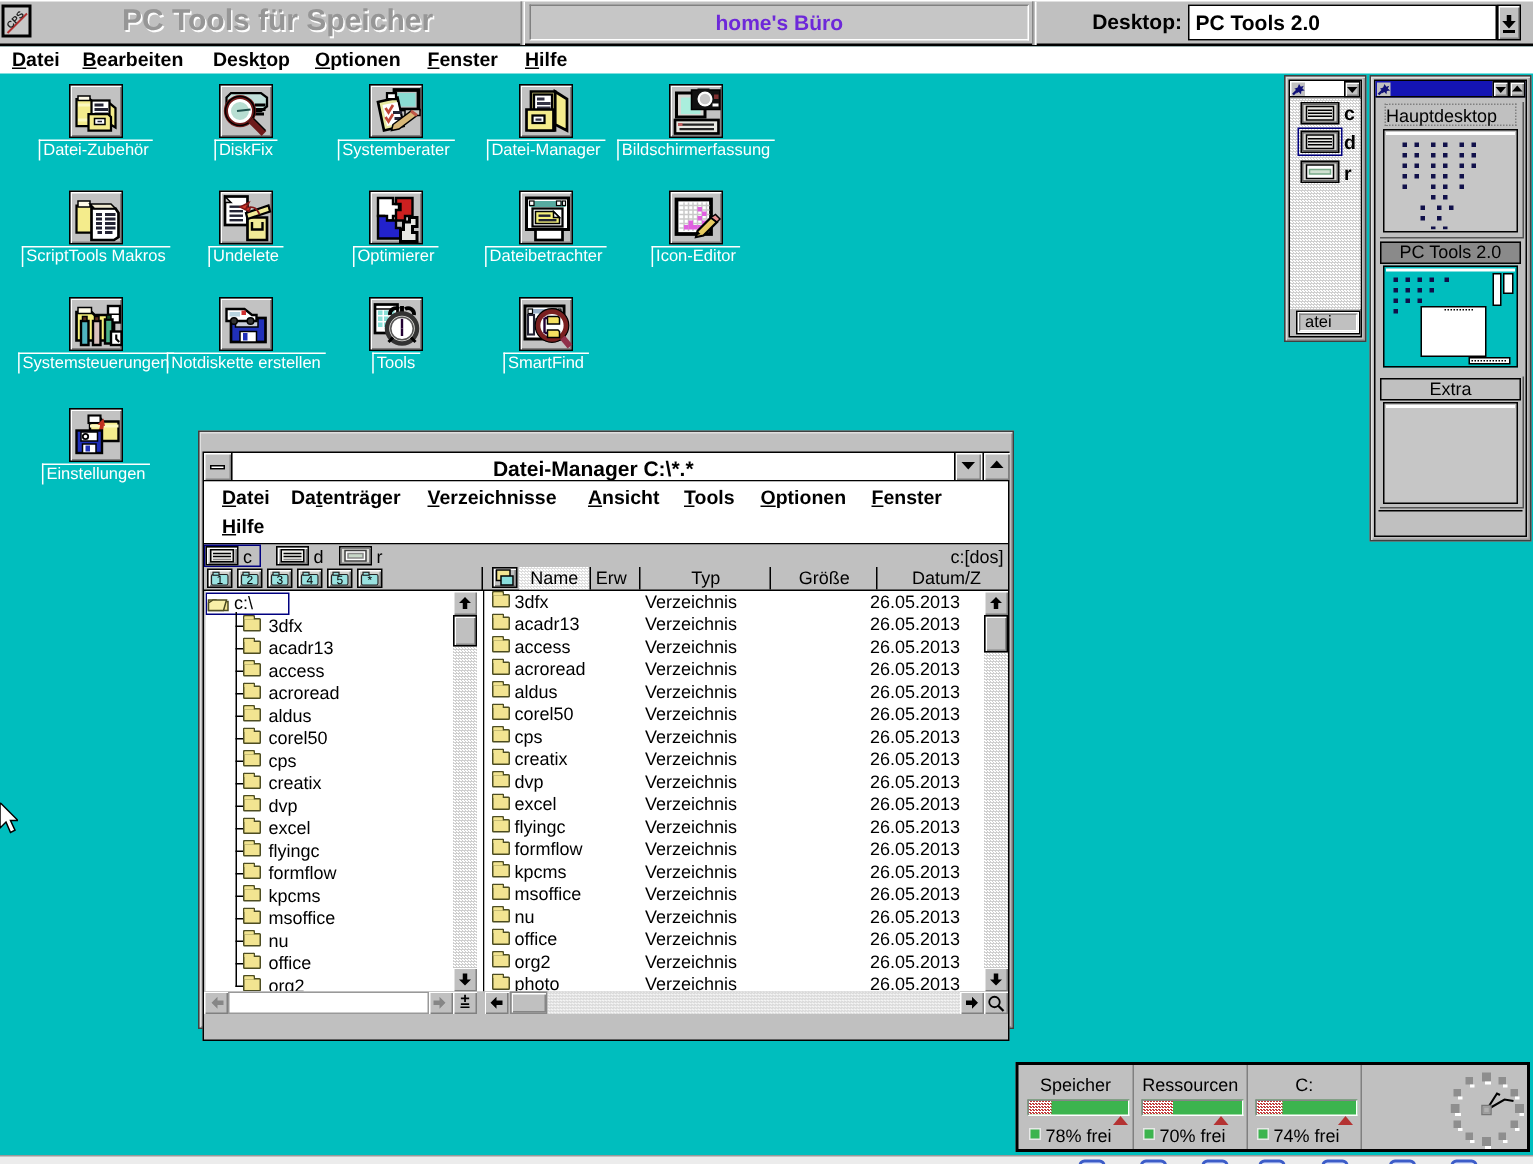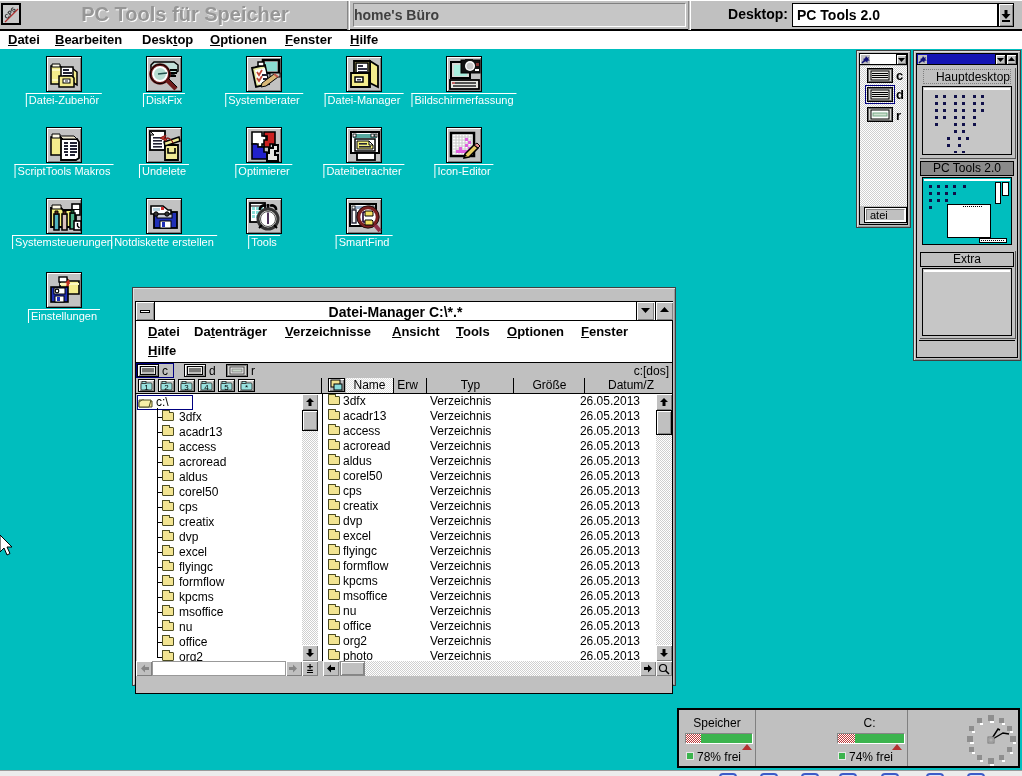--- a/index.html
+++ b/index.html
@@ -9,21 +9,21 @@
 .rdither{background-image:conic-gradient(#c03838 25%,#fff 0 50%,#c03838 0 75%,#fff 0);background-size:2px 2px}
 .wdither{background-image:conic-gradient(#fff 25%,#dedede 0 50%,#fff 0 75%,#dedede 0);background-size:2px 2px}
 .btn{background:#c0c0c0;border:1px solid #000;box-shadow:inset 1px 1px 0 #fff,inset -1px -1px 0 #868686}
 .bev{background:#c0c0c0;box-shadow:inset 1px 1px 0 #fff,inset -1px -1px 0 #868686}
 .sunk{background:#c0c0c0;border:1px solid;border-color:#868686 #fff #fff #868686}
 u{text-decoration:underline}
 #topbar{left:0;top:0;width:1022px;height:31px;background:#c0c0c0;border-top:1px solid #fff;border-bottom:2px solid #000}
 #cps{left:1px;top:3px;width:20px;height:22px;background:#c8c8c8;border:2px solid #000}
 #ptitle{left:0;top:3px;width:370px;text-align:center;font-size:20px;font-weight:bold;color:#969696;text-shadow:1px 1px 0 #fdfdfd}
 #tdiv{left:347px;top:1px;width:3px;height:29px;background:#c0c0c0;border-left:1px solid #868686;border-right:1px solid #fff}
-#homebox{left:353px;top:3px;width:333px;height:24px;background:#c6c6c6;border:1px solid;border-color:#808080 #fff #fff #808080;text-align:left;font-size:14px;font-weight:bold;line-height:22px;color:#404040}
+#homebox{left:353px;top:3px;width:333px;height:24px;background:#c6c6c6;border:1px solid;border-color:#808080 #fff #fff #808080;text-align:center;font-size:14px;font-weight:bold;line-height:22px;color:#6d28d9}
 #tdiv2{left:688px;top:1px;width:3px;height:29px;background:#c0c0c0;border-left:1px solid #868686;border-right:1px solid #fff}
 #desklab{left:690px;top:6px;width:98px;text-align:right;font-size:14px;font-weight:bold;color:#000}
 #deskdd{left:792px;top:3px;width:206px;height:24px;background:#fff;border:1px solid #000;font-size:14px;font-weight:bold;line-height:22px;padding-left:4px}
 #ddbtn{left:998px;top:3px;width:16px;height:24px}
 #menubar{left:0;top:31px;width:1022px;height:18px;background:#fff;font-size:13px;font-weight:bold}
 #menubar span{position:absolute;top:1px}
 .dicon{position:absolute;width:36px;height:36px;background:#c2c2c2;border:1px solid #000;box-shadow:inset 1px 1px 0 #fff,inset -1px -1px 0 #808080}
 .dlab{position:absolute;color:#fff;font-size:11px;line-height:12px;border-top:1px solid #fff;border-left:1px solid #fff;padding:0 3px 1px 2px;white-space:nowrap;transform:translateX(-50%)}
 .win{position:absolute;background:#c0c0c0;border:1px solid #404040;box-shadow:inset 1px 1px 0 #e0e0e0,inset -1px -1px 0 #9a9a9a}
 .client{position:absolute;border:1px solid #000;background:#c0c0c0}
@@ -841,21 +841,21 @@
         <svg width="9" height="9">
           <polygon points="1,3 8,3 4.5,7" fill="#000"></polygon>
         </svg>
       </div>
  <div class="abs btn" style="left:89px;top:0px;width:11px;height:11px">
         <svg width="9" height="9">
           <polygon points="4.5,2 8,6 1,6" fill="#000"></polygon>
         </svg>
       </div>
  <div class="abs" style="left:2px;top:13px;width:96px;height:91px;background:#c0c0c0;box-shadow:1px 1px 0 #555"></div>
- <div class="abs" style="left:6px;top:15px;width:88px;height:15px;border:1px dotted #808080;text-align:right;font-size:12px;line-height:14px">Hauptdesktop</div>
+ <div class="abs" style="left:6px;top:15px;width:88px;height:15px;border:1px dotted #808080;text-align:left;font-size:12px;line-height:14px">Hauptdesktop</div>
  <div class="abs" style="left:5px;top:32px;width:90px;height:69px;background:#c6c6c6;border:1px solid #000">
    <div style="position:absolute;left:1px;top:1px;width:86px;height:2px;background:#fff"></div>
    <svg style="position:absolute;left:0;top:4px" width="88" height="62">
    <g fill="#10104a">
    <rect x="12" y="4" width="3" height="3"></rect>
             <rect x="20" y="4" width="3" height="3"></rect>
             <rect x="31" y="4" width="3" height="3"></rect>
             <rect x="39" y="4" width="3" height="3"></rect>
             <rect x="50" y="4" width="3" height="3"></rect>
             <rect x="58" y="4" width="3" height="3"></rect>
@@ -930,20 +930,28 @@
   </div>
 <div class="abs" id="bpanel">
  <div class="bsec" style="left:0;width:77px">
   <div class="blab">Speicher</div>
   <div class="bbar" style="left:6px;top:23px;width:68px"></div>
   <div class="rdither" style="position:absolute;left:7px;top:24px;width:15px;height:9px"></div>
   <div class="btri" style="left:63px;top:34px"></div>
   <div class="gsq" style="left:7px;top:42px"></div>
   <div class="bfrei" style="left:18px">78% frei</div>
  </div>
+ <div class="bsec" style="left:77px;width:76px">
+  <div class="blab">Ressourcen</div>
+  <div class="bbar" style="left:5px;top:23px;width:68px"></div>
+  <div class="rdither" style="position:absolute;left:6px;top:24px;width:20px;height:9px"></div>
+  <div class="btri" style="left:53px;top:34px"></div>
+  <div class="gsq" style="left:6px;top:42px"></div>
+  <div class="bfrei" style="left:17px">70% frei</div>
+ </div>
  <div class="bsec" style="left:153px;width:76px">
   <div class="blab">C:</div>
   <div class="bbar" style="left:5px;top:23px;width:68px"></div>
   <div class="rdither" style="position:absolute;left:6px;top:24px;width:17px;height:9px"></div>
   <div class="btri" style="left:60px;top:34px"></div>
   <div class="gsq" style="left:6px;top:42px"></div>
   <div class="bfrei" style="left:17px">74% frei</div>
  </div>
  <div class="bsec" style="left:288px;width:49px;border-right:none">
   <svg width="49" height="56">

